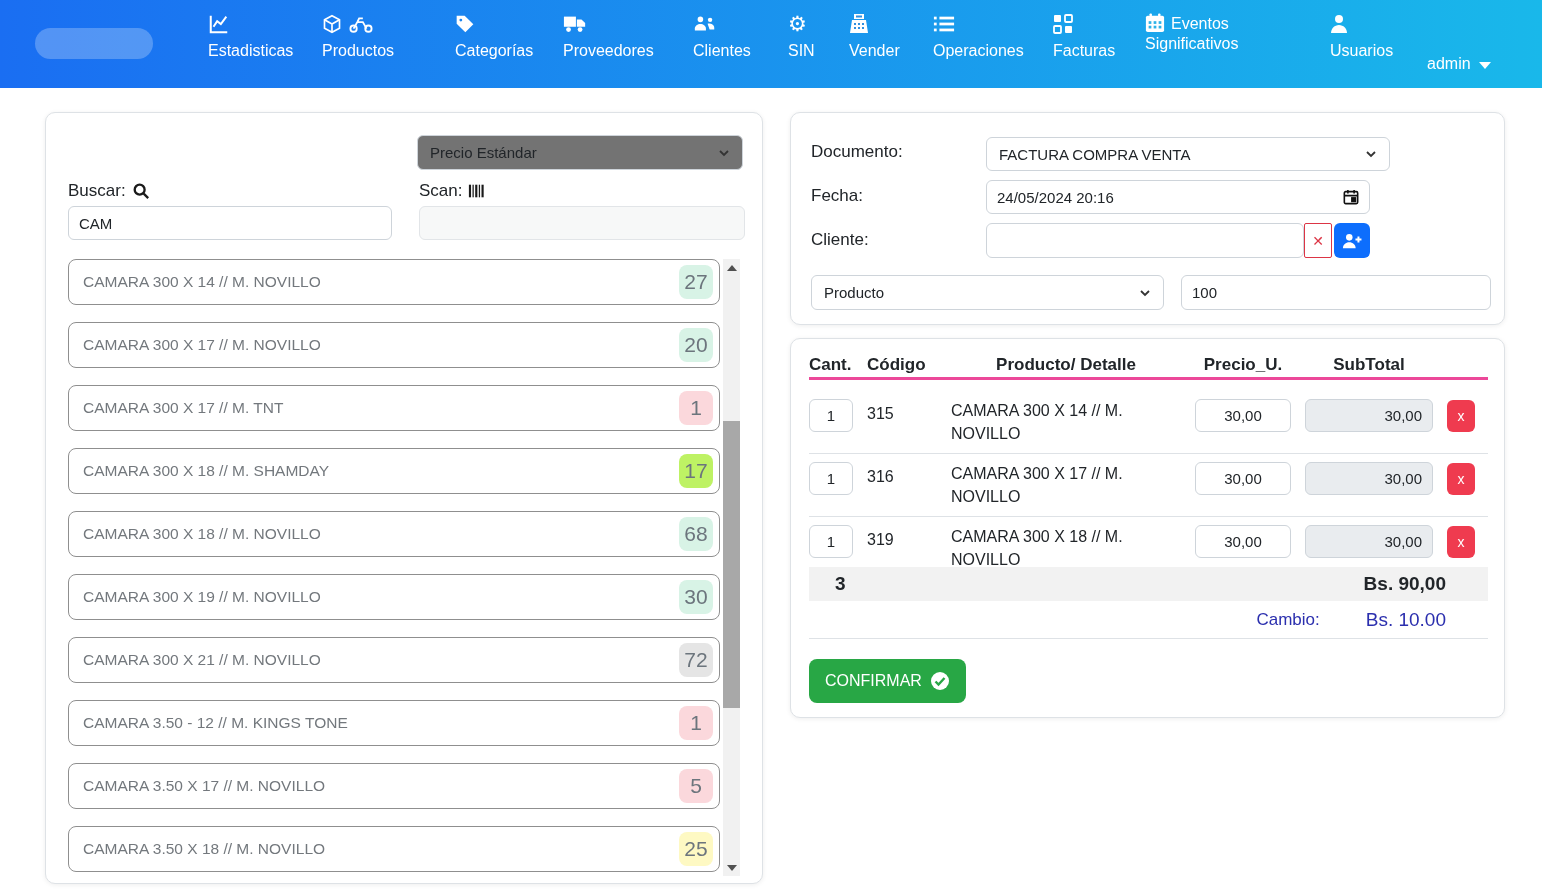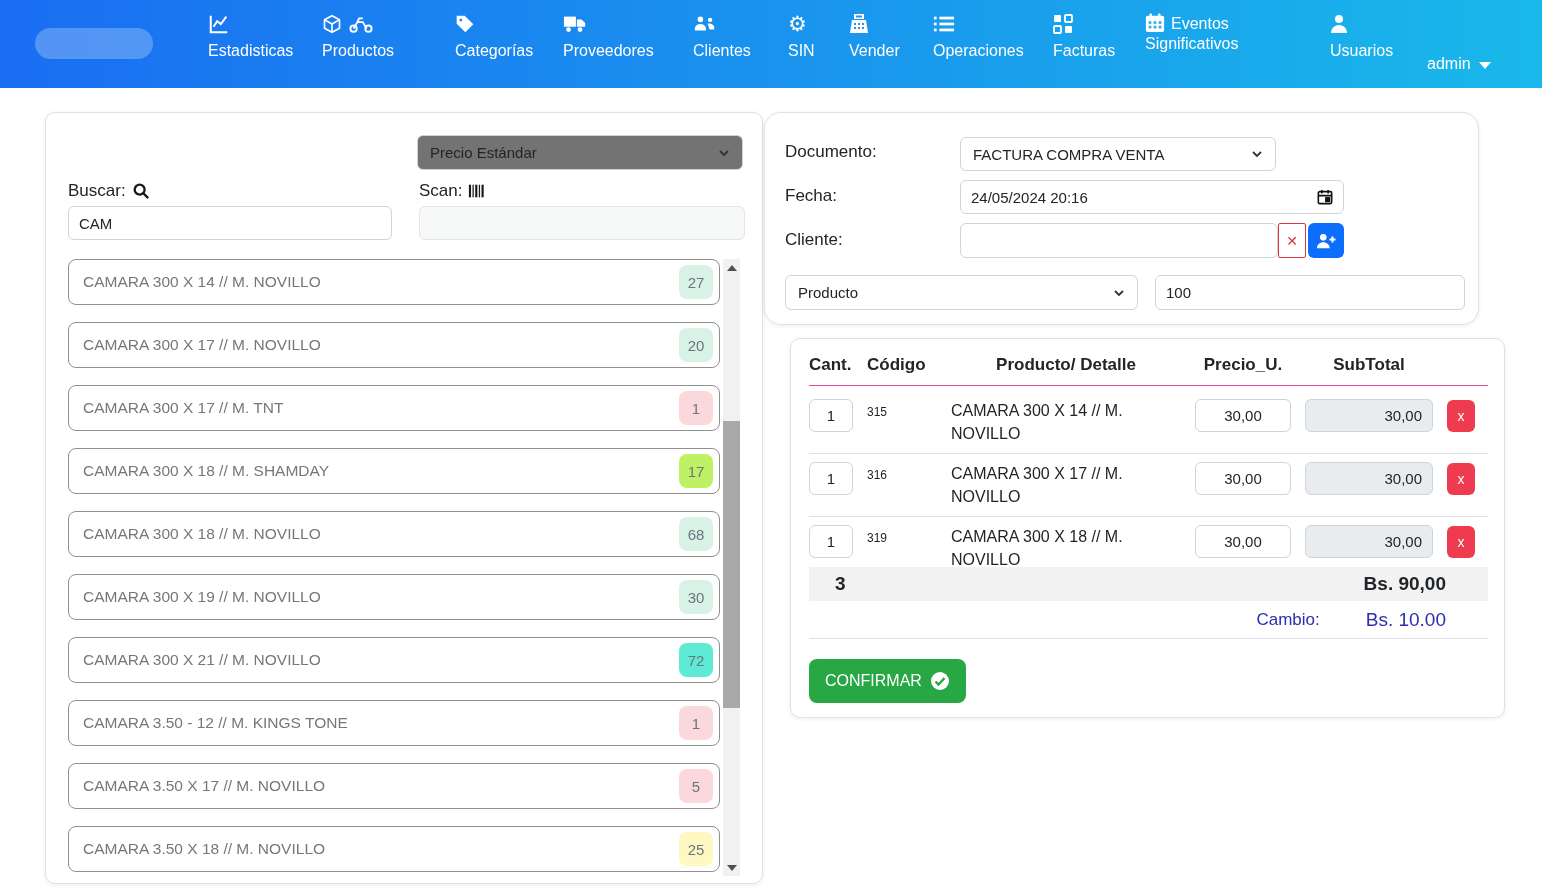--- a/index.html
+++ b/index.html
@@ -20,21 +20,21 @@
   .admin-item { position:absolute; top:31px; color:#fff; font-size:16px; display:flex;
     align-items:center; gap:8px; cursor:pointer;margin-top:24px; }
   .caret { width:0; height:0; border-left:6px solid transparent; border-right:6px solid transparent;
     border-top:7px solid #fff; margin-top:2px; }
   .gear-glyph { font-size:21px; line-height:22px; color:#fff; }
 
   
   .card { position:absolute; background:#fff; border:1px solid #dee2e6; border-radius:10px;
     box-shadow:0 1px 5px rgba(0,0,0,.07); }
   #left-card  { left:45px;  top:112px; width:718px; height:772px; }
-  #right-card-top { left:764px; top:112px; width:715px; height:213px;border-radius:17px; }
+  #right-card-top { left:790px; top:112px; width:715px; height:213px; }
   #right-card-cart { left:790px; top:338px; width:715px; height:380px; }
 
   
   .sel { border:1px solid #ced4da; border-radius:6px; display:flex; align-items:center;
     justify-content:space-between; padding:0 12px; font-size:15px; color:#212529; cursor:pointer; }
   .sel-grey { background:#737373; }
   #price-select { position:absolute; right:19px; top:22px; width:326px; height:35px; }
   .fieldlabel { position:absolute; font-size:17px; color:#212529; display:flex; align-items:center; gap:6px; }
   #buscar-label { left:22px; top:68px; }
   #scan-label   { left:373px; top:68px; }
@@ -42,55 +42,55 @@
     padding:0 10px; font-family:"Liberation Sans",sans-serif; }
   #search-input { position:absolute; left:22px; top:93px; width:324px; height:34px; }
   #scan-input   { position:absolute; left:373px; top:93px; width:326px; height:34px;
     background:#f7f8f8; border-color:#e2e5e8; }
   #product-list { position:absolute; left:22px; top:146px; width:652px; height:617px; overflow:hidden; }
   .prod { height:46px; border:1px solid #8f8f8f; border-radius:8px; background:#fff;
     display:flex; align-items:center; justify-content:space-between; padding:0 6px 0 14px;
     margin-bottom:17px; cursor:pointer; }
   .pname { font-size:15.5px; color:#73787d; }
   .pbadge { width:34px; height:34px; border-radius:8px; display:flex; align-items:center;
-    justify-content:center; font-size:15px; color:#6c757d; }
+    justify-content:center; font-size:21px; color:#6c757d; }
   
   .sbar { position:absolute; right:22px; top:146px; width:17px; height:617px; background:#f1f1f1; }
   .sbtn { position:absolute; left:0; width:17px; height:17px; background:#f1f1f1;
     display:flex; align-items:center; justify-content:center; cursor:pointer; }
   .sbtn.up { top:0; } .sbtn.down { bottom:0; }
   .tri-up { width:0;height:0;border-left:5px solid transparent;border-right:5px solid transparent;border-bottom:6px solid #505050; }
   .tri-dn { width:0;height:0;border-left:5px solid transparent;border-right:5px solid transparent;border-top:6px solid #505050; }
   .sthumb { position:absolute; left:0; top:162px; width:17px; height:287px; background:#a8a8a8; cursor:grab; }
 
   
   .r-label { position:absolute; left:20px; font-size:17px; color:#212529; }
   .chev { width:12px; height:12px; flex:0 0 auto; }
-  #doc-select  { position:absolute; left:195px; top:24px;  width:316px; height:34px; background:#fff; }
+  #doc-select  { position:absolute; left:195px; top:24px;  width:404px; height:34px; background:#fff; }
   #fecha-input { position:absolute; left:195px; top:67px;  width:384px; height:34px; display:flex;
     align-items:center; justify-content:space-between; padding:0 10px; font-size:15px; cursor:text; }
   #cliente-input { position:absolute; left:195px; top:110px; width:318px; height:35px; }
   #cliente-clear { position:absolute; left:513px; top:110px; width:28px; height:35px; background:#fff;
     border:1px solid #dc3545; color:#dc3545; font-size:14px; border-radius:2px; cursor:pointer;
     display:flex; align-items:center; justify-content:center; }
   #cliente-add { position:absolute; left:543px; top:110px; width:36px; height:35px; background:#0d6efd;
     border:none; border-radius:6px; cursor:pointer; display:flex; align-items:center; justify-content:center; }
   #pay-select { position:absolute; left:20px; top:162px; width:353px; height:35px; background:#fff; }
   #paid-input { position:absolute; left:390px; top:162px; width:310px; height:35px; }
 
   
   .cart-grid { display:grid; grid-template-columns:44px 70px 230px 96px 128px 30px;
     column-gap:14px; align-items:start; }
-  #cart-head { position:absolute; left:18px; top:16px; width:679px; padding-bottom:10px;
-    border-bottom:1px solid #ec4899; font-size:17px; font-weight:bold; color:#212529; align-items:center; }
+  #cart-head { position:absolute; left:18px; top:16px; width:679px; padding-bottom:2px;
+    border-bottom:3px solid #ec4899; font-size:17px; font-weight:bold; color:#212529; align-items:center; }
   .h-c { text-align:center; }
   .cart-rows { position:absolute; left:18px; top:52px; width:679px; }
   .crow { padding:8px 0; border-bottom:1px solid #dee2e6; }
   .qty-in { width:44px; height:33px; text-align:center; }
-  .code-cell { font-size:12px; color:#212529; padding-top:6px; }
+  .code-cell { font-size:16px; color:#212529; padding-top:6px; }
   .cprod { font-size:16px; color:#212529; line-height:23px; max-width:200px; }
   .price-in { width:96px; height:33px; text-align:center; }
   .sub-in { width:128px; height:33px; text-align:right; background:#e9ecef; border-color:#ced4da; color:#212529; }
   .xbtn { width:28px; height:32px; background:#ef3b4f; color:#fff; border:none; border-radius:6px;
     font-size:14px; cursor:pointer; margin-top:1px; }
   .totrow { position:absolute; left:18px; top:228px; width:679px; height:34px; background:#f2f2f2;
     display:flex; align-items:center; justify-content:space-between; padding:0 42px 0 26px;
     font-size:19px; font-weight:bold; color:#212529; }
   .changerow { position:absolute; left:18px; top:262px; width:679px; height:38px;
     border-bottom:1px solid #dee2e6; display:flex; align-items:center; justify-content:flex-end;
@@ -304,21 +304,21 @@
     <div class="prod">
       <span class="pname">CAMARA 300 X 18 // M. NOVILLO</span>
       <span class="pbadge" style="background: rgb(216, 243, 230);">68</span>
     </div>
     <div class="prod">
       <span class="pname">CAMARA 300 X 19 // M. NOVILLO</span>
       <span class="pbadge" style="background: rgb(216, 243, 230);">30</span>
     </div>
     <div class="prod">
       <span class="pname">CAMARA 300 X 21 // M. NOVILLO</span>
-      <span class="pbadge" style="background: #5eead4;">72</span>
+      <span class="pbadge" style="background: #e5e5e5;">72</span>
     </div>
     <div class="prod">
       <span class="pname">CAMARA 3.50 - 12 // M. KINGS TONE</span>
       <span class="pbadge" style="background: rgb(251, 216, 220);">1</span>
     </div>
     <div class="prod">
       <span class="pname">CAMARA 3.50 X 17 // M. NOVILLO</span>
       <span class="pbadge" style="background: rgb(251, 216, 220);">5</span>
     </div>
     <div class="prod">

